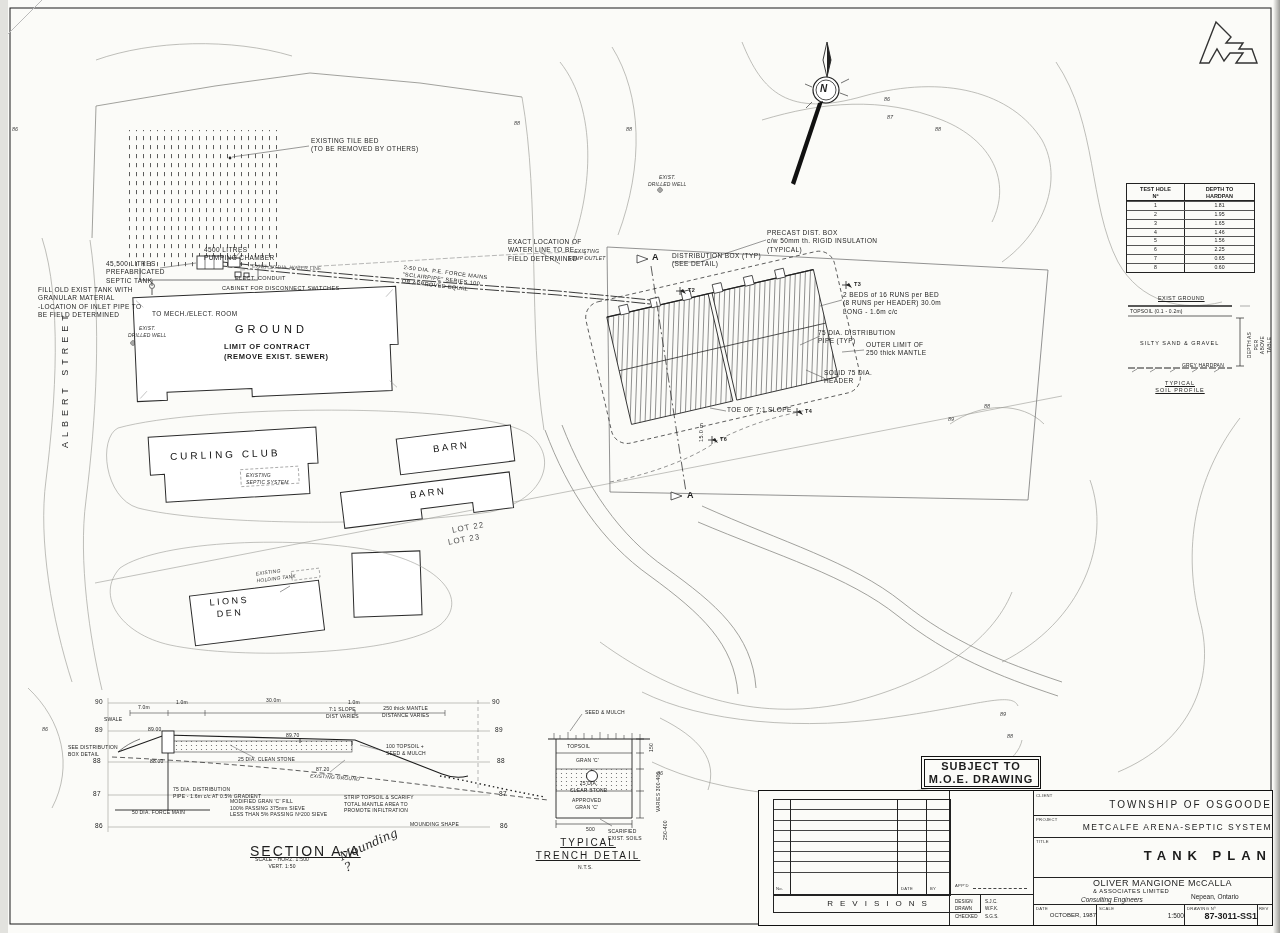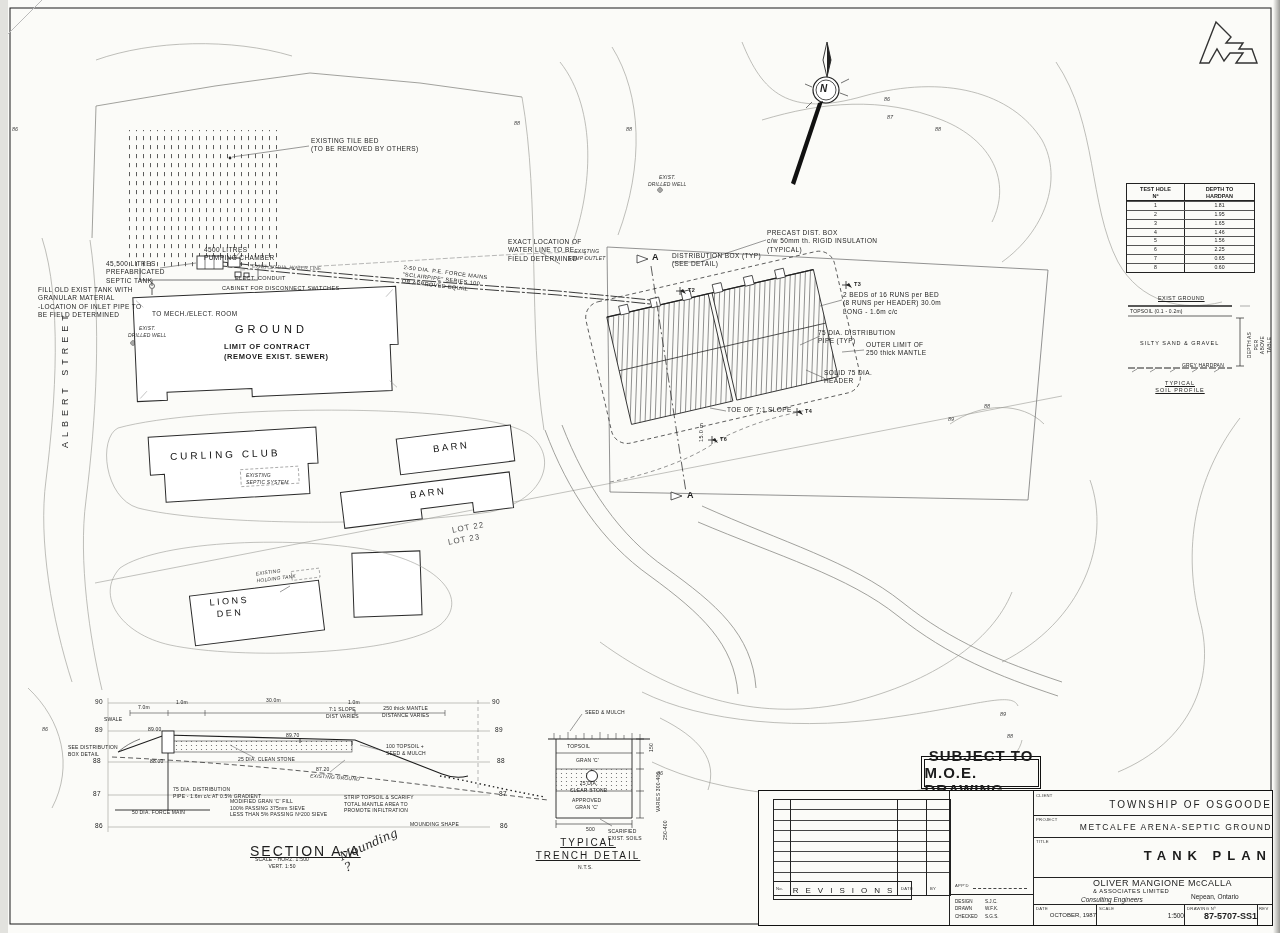--- a/index.html
+++ b/index.html
@@ -28,32 +28,32 @@
   .thhead{display:flex;border-bottom:1.2px solid #222;font-size:5.5px;text-align:center;font-weight:bold;line-height:1.2;}
   .thhead>div{padding:2px 0 1px;}
   .thc1{width:57px;border-right:1px solid #222;}
   .thc2{flex:1;}
   .thr{display:flex;font-size:5.2px;text-align:center;border-top:1px solid #555;height:7.8px;line-height:7.8px;}
   .thr>span:first-child{width:57px;border-right:1px solid #222;}
   .thr>span:last-child{flex:1;}
   
   .moe{position:absolute;left:921px;top:756px;width:118px;height:31px;border:1.6px solid #111;background:#fbfbf8;}
   .moe .inner{position:absolute;inset:1.5px;border:1px solid #111;display:flex;flex-direction:column;
-      align-items:center;justify-content:center;font-size:15px;font-weight:bold;letter-spacing:1px;line-height:1.15;}
+      align-items:center;justify-content:center;font-size:11px;font-weight:bold;letter-spacing:1px;line-height:1.15;}
   
   .tblock{position:absolute;left:758px;top:790px;width:513px;height:134px;border:1.2px solid #111;background:#fbfbf8;}
   .tb-abs{position:absolute;}
   .vline{position:absolute;width:0;border-left:1px solid #222;}
   .hline{position:absolute;height:0;border-top:1px solid #222;}
   .revtab{position:absolute;left:14px;top:8px;width:176px;height:95px;border:1.2px solid #222;}
   .revrow{height:9.4px;border-top:1px solid #444;}
   .revrow:first-child{border-top:none;}
   .fieldlbl{position:absolute;font-size:4.2px;color:#333;letter-spacing:.3px;}
   .tb-val{position:absolute;text-align:right;}
-  .revband{position:absolute;left:14px;top:90px;width:139px;height:19px;border:1.2px solid #222;
+  .revband{position:absolute;left:14px;top:103px;width:208px;height:19px;border:1.2px solid #222;
       display:flex;align-items:center;justify-content:center;font-size:8px;letter-spacing:7px;padding-left:7px;box-sizing:border-box;}
   .ddc{position:absolute;font-size:4.6px;line-height:1.6;}
   .ddc b{font-weight:normal;display:inline-block;width:30px;}
   .edge-l{position:absolute;left:0;top:0;width:8px;height:933px;background:#e2e2de;}
   .edge-r{position:absolute;right:0;top:0;width:7px;height:933px;background:linear-gradient(90deg,#fbfbf8,#9a9a96);}
 </style>
 </head>
 <body>
 
 <div class="sheet">
@@ -534,37 +534,37 @@
     <div class="vline" style="left:274px;top:0;height:134px"></div>
     <div class="hline" style="left:274px;top:24px;width:239px"></div>
     <div class="hline" style="left:274px;top:46px;width:239px"></div>
     <div class="hline" style="left:274px;top:86px;width:239px"></div>
     <div class="hline" style="left:274px;top:113px;width:239px"></div>
 
     <div class="fieldlbl" style="left:277px;top:2px">CLIENT</div>
     <div class="tb-val" style="left:274px;top:8px;width:239px;font-size:10px;letter-spacing:2px">TOWNSHIP OF OSGOODE</div>
 
     <div class="fieldlbl" style="left:277px;top:26px">PROJECT</div>
-    <div class="tb-val" style="left:274px;top:31px;width:239px;font-size:8.5px;letter-spacing:1.5px">METCALFE ARENA-SEPTIC GROUND</div>
+    <div class="tb-val" style="left:274px;top:31px;width:239px;font-size:8.5px;letter-spacing:1.5px">METCALFE ARENA-SEPTIC SYSTEM</div>
 
     <div class="fieldlbl" style="left:277px;top:48px">TITLE</div>
     <div class="tb-val" style="left:274px;top:57px;width:239px;font-size:13px;letter-spacing:6px;font-weight:bold">TANK PLAN</div>
 
     <div class="tb-abs" style="left:334px;top:87px;font-size:9px;font-weight:normal;letter-spacing:.5px">OLIVER MANGIONE McCALLA</div>
     <div class="tb-abs" style="left:334px;top:97px;font-size:5.8px;letter-spacing:.5px">&amp; ASSOCIATES LIMITED</div>
     <div class="tb-abs" style="left:322px;top:105px;font-size:6.5px;font-style:italic">Consulting Engineers</div>
     <div class="tb-abs" style="left:432px;top:102px;font-size:6.5px">Nepean, Ontario</div>
 
     <div class="vline" style="left:337px;top:113px;height:21px"></div>
     <div class="vline" style="left:425px;top:113px;height:21px"></div>
     <div class="vline" style="left:498px;top:113px;height:21px"></div>
     <div class="fieldlbl" style="left:277px;top:115px">DATE</div>
     <div class="tb-val" style="left:274px;top:121px;width:63px;font-size:6px">OCTOBER, 1987</div>
     <div class="fieldlbl" style="left:340px;top:115px">SCALE</div>
     <div class="tb-val" style="left:337px;top:121px;width:88px;font-size:6.5px">1:500</div>
     <div class="fieldlbl" style="left:428px;top:115px">DRAWING Nº</div>
-    <div class="tb-val" style="left:425px;top:120px;width:73px;font-size:9px;font-weight:bold">87-5707-SS1</div>
+    <div class="tb-val" style="left:425px;top:120px;width:73px;font-size:9px;font-weight:bold">87-3011-SS1</div>
     <div class="fieldlbl" style="left:500px;top:115px">REV</div>
   </div>
 
   <div class="edge-l"></div>
   <div class="edge-r"></div>
 </div>
 
 </body></html>

